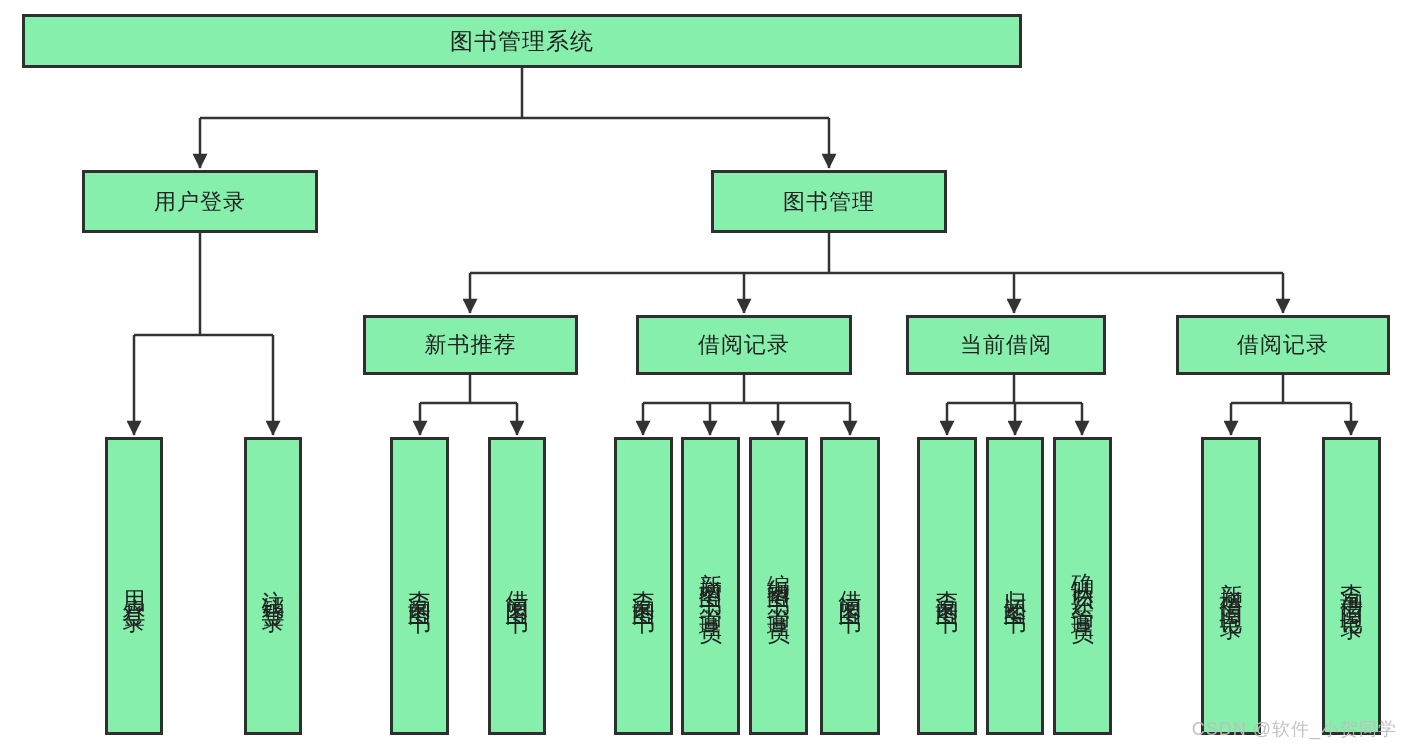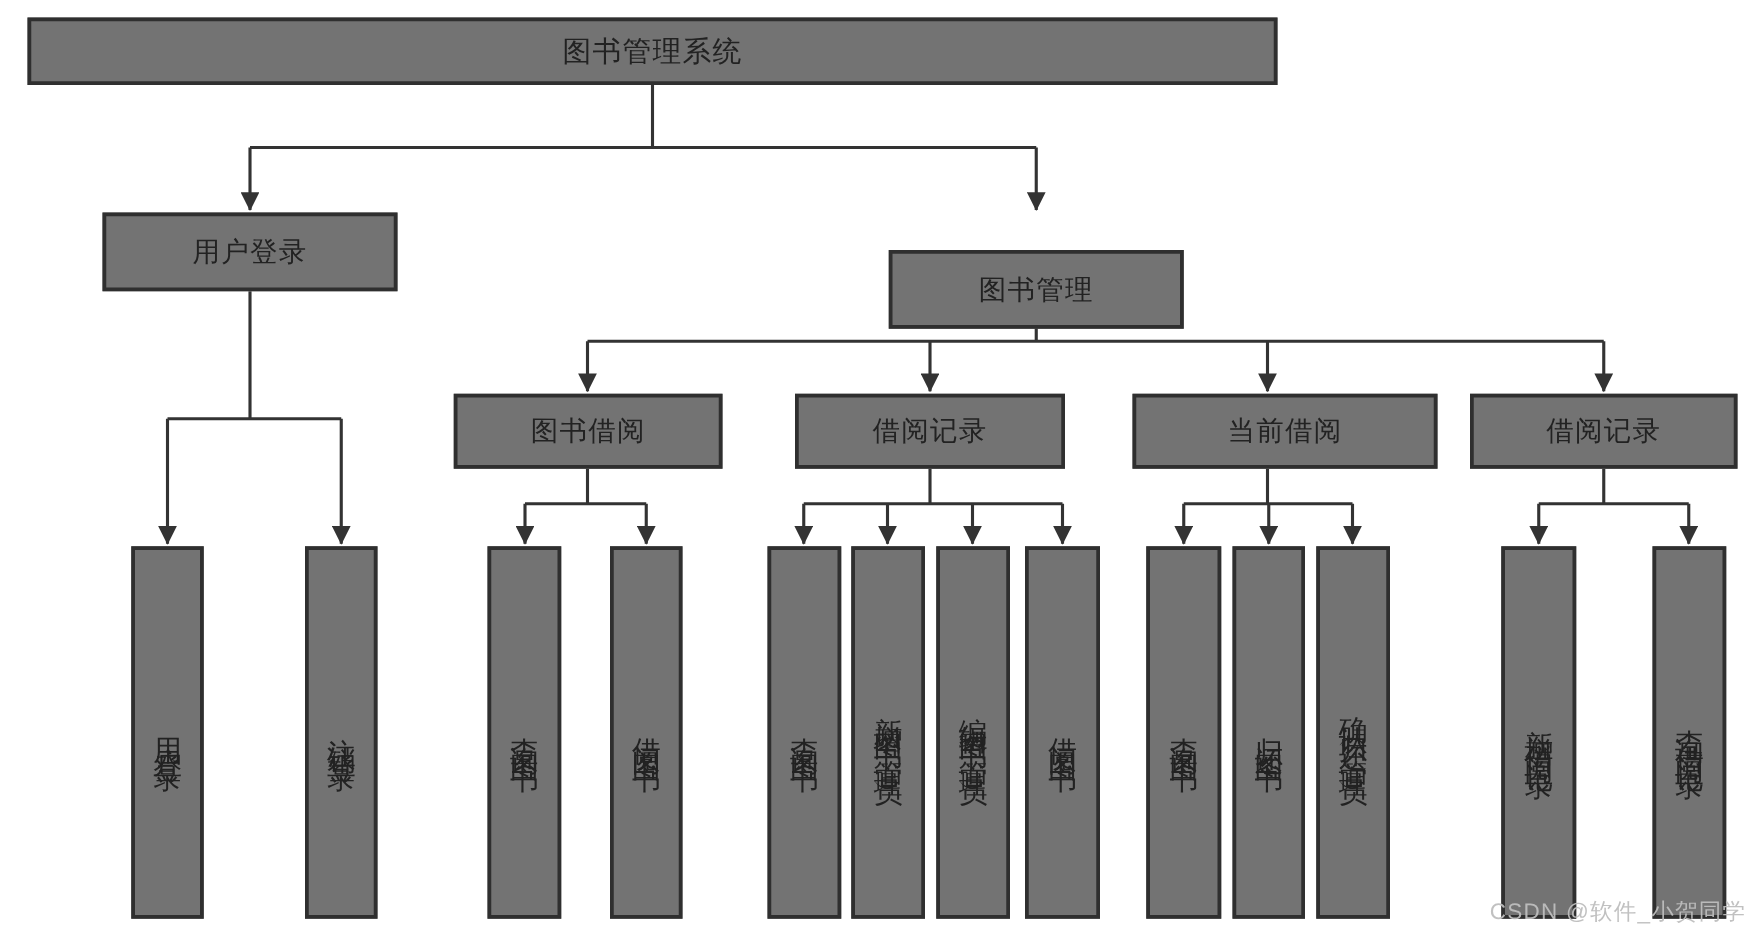--- a/index.html
+++ b/index.html
@@ -14,21 +14,21 @@
   }
   .connectors {
     position: absolute;
     left: 0; top: 0;
     width: 1405px; height: 747px;
     pointer-events: none;
   }
   .node {
     position: absolute;
     box-sizing: border-box;
-    background: #737373;
+    background: #86efac;
     border: 3px solid #2f2f2f;
     display: flex;
     align-items: center;
     justify-content: center;
     text-align: center;
   }
   .node.root  { font-size: 23px; letter-spacing: 1px; }
   .node.branch { font-size: 22px; letter-spacing: 1px; }
   .node.leaf span {
     writing-mode: vertical-rl;
@@ -118,31 +118,31 @@
     </g>
   </svg>
 
   <div class="node root" style="left:22px; top:14px; width:1000px; height:54px;">
     <span>图书管理系统</span>
   </div>
 
   <div class="node branch" style="left:82px; top:170px; width:236px; height:63px;">
     <span>用户登录</span>
   </div>
-  <div class="node branch" style="left:711px; top:170px; width:236px; height:63px;margin-top:30px;">
+  <div class="node branch" style="left:711px; top:170px; width:236px; height:63px;">
     <span>图书管理</span>
   </div>
 
   <div class="node branch" style="left:363px; top:315px; width:215px; height:60px;">
-    <span>图书借阅</span>
+    <span>新书推荐</span>
   </div>
   <div class="node branch" style="left:636px; top:315px; width:216px; height:60px;">
     <span>借阅记录</span>
   </div>
-  <div class="node branch" style="left:906px; top:315px; width:244px; height:60px;">
+  <div class="node branch" style="left:906px; top:315px; width:200px; height:60px;">
     <span>当前借阅</span>
   </div>
   <div class="node branch" style="left:1176px; top:315px; width:214px; height:60px;">
     <span>借阅记录</span>
   </div>
 
   <div class="node leaf" style="left:105px; top:437px; width:58px; height:298px;">
     <span>用户登录</span>
   </div>
   <div class="node leaf" style="left:244px; top:437px; width:58px; height:298px;">

